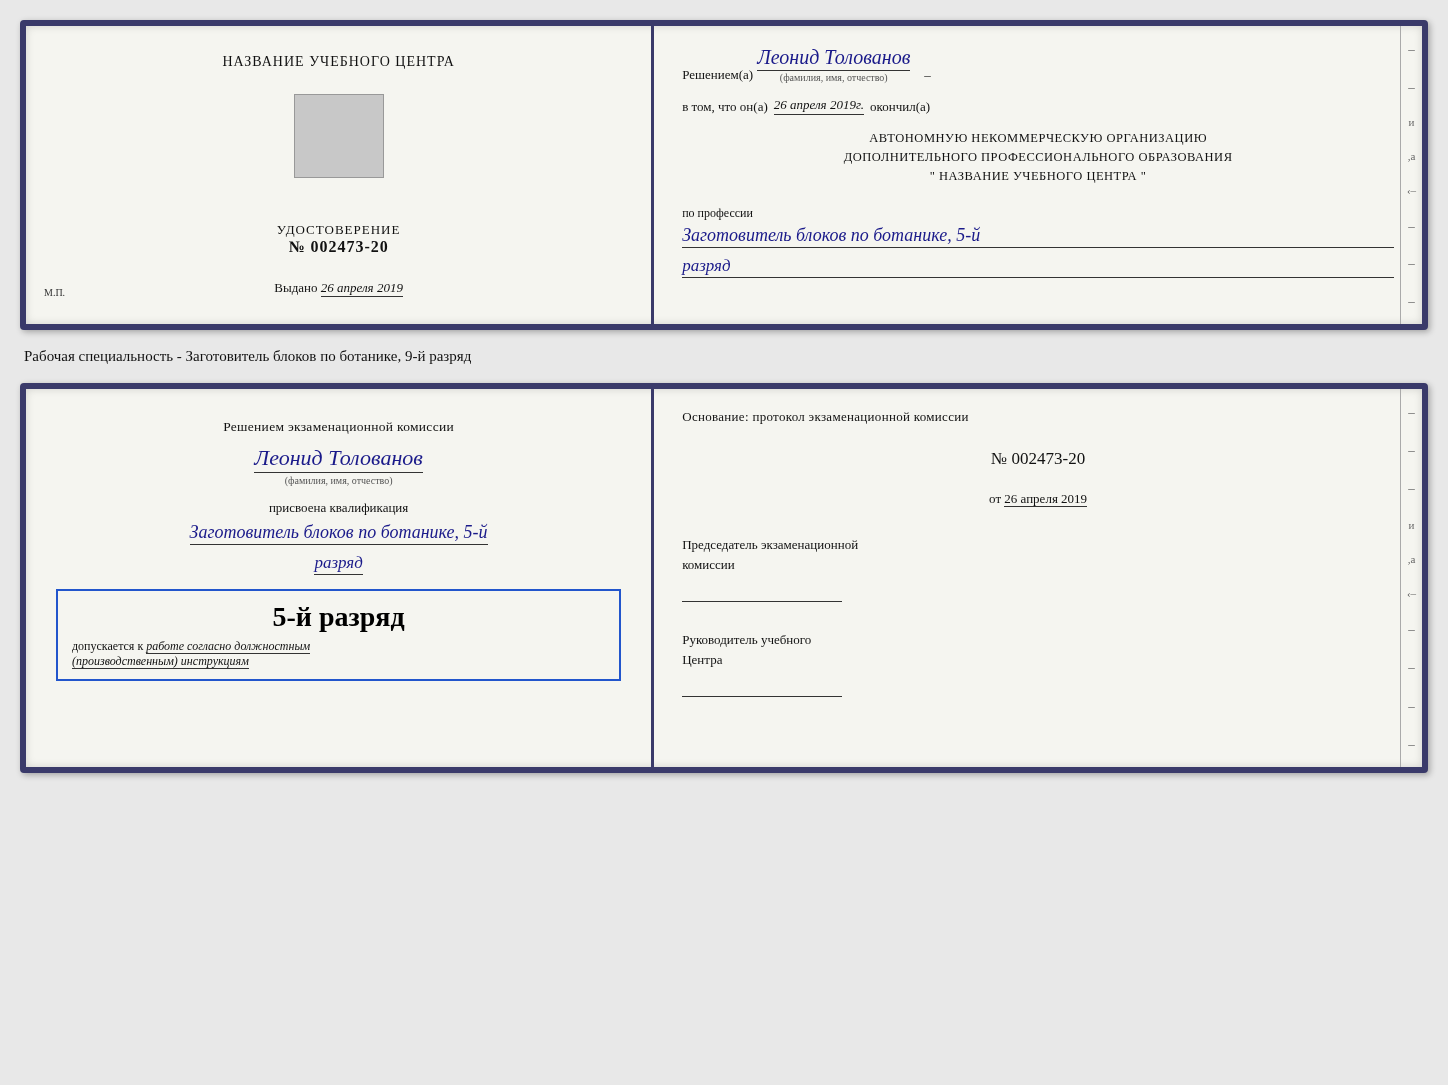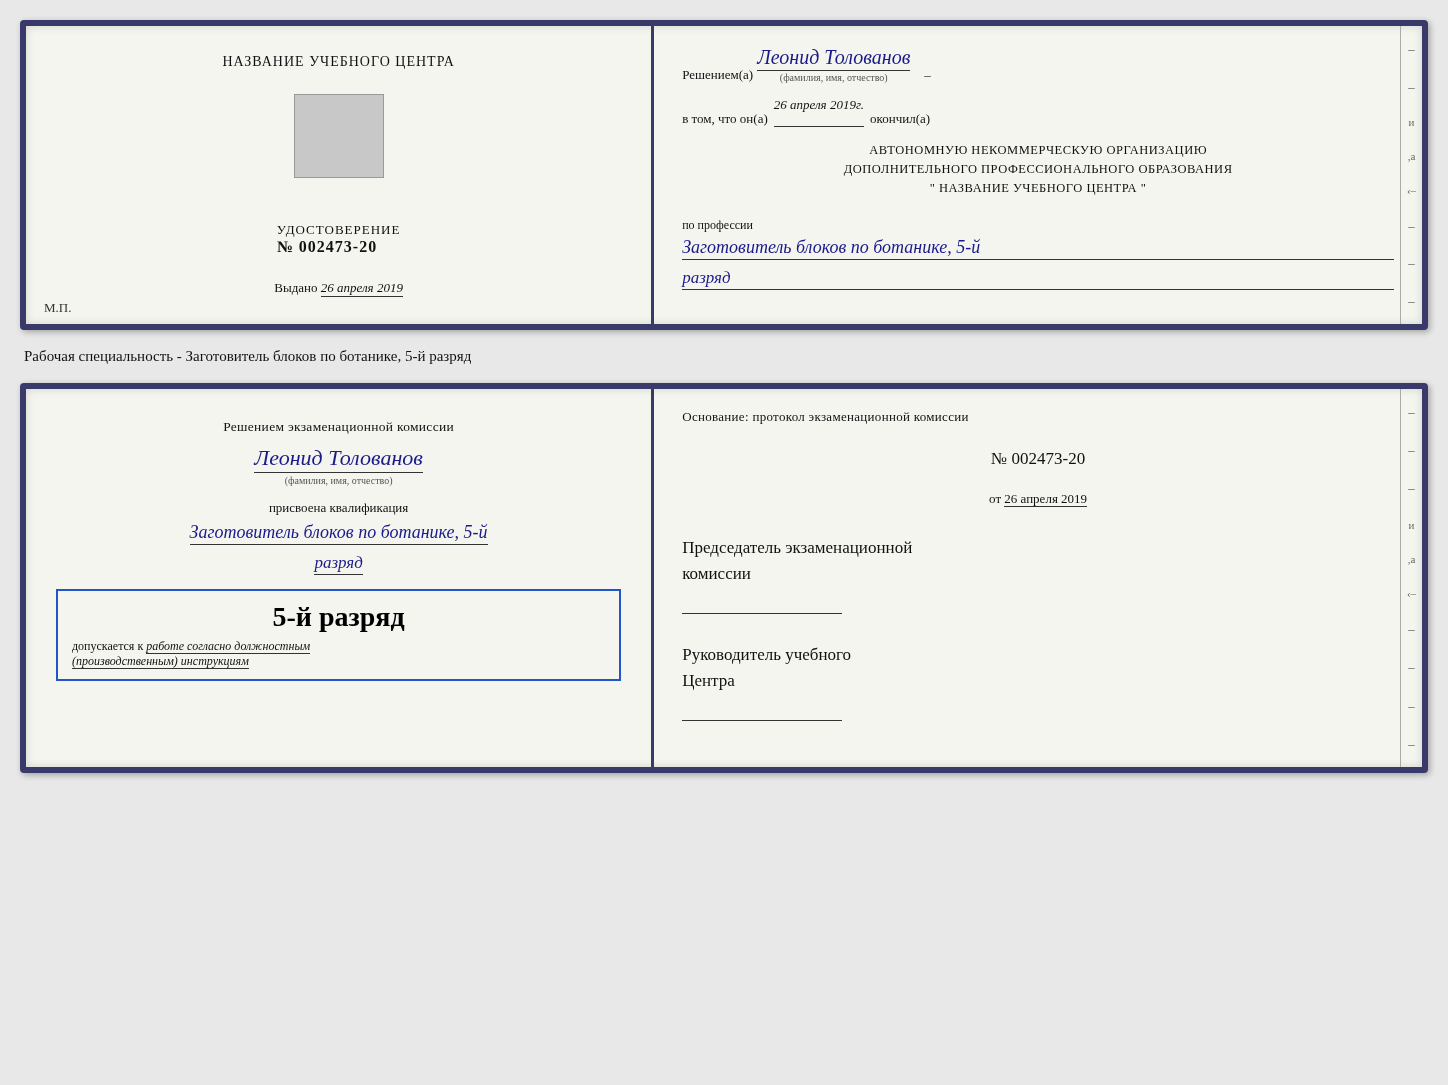--- a/index.html
+++ b/index.html
@@ -88,21 +88,21 @@
 
     .photo-placeholder {
       width: 90px;
       height: 110px;
       background: #c8c8c8;
       border: 1px solid #999;
       margin: 0 auto 20px;
     }
 
     .cert-number-block {
-      text-align: left;
+      text-align: center;
       margin-top: 24px;
     }
 
     .cert-label {
       font-size: 13px;
       text-transform: uppercase;
       letter-spacing: 1px;
       color: #111;
     }
 
@@ -121,23 +121,23 @@
     }
 
     .issued-date {
       font-style: italic;
       border-bottom: 1px solid #333;
       padding-bottom: 1px;
     }
 
     .mp-label {
       position: absolute;
-      bottom: 8px;
+      bottom: 26px;
       left: 18px;
-      font-size: 13px;
+      font-size: 10px;
       color: #333;
     }
 
     
     .recipient-line {
       font-size: 13px;
       color: #111;
       display: flex;
       align-items: flex-end;
       gap: 4px;
@@ -165,21 +165,21 @@
       font-size: 13px;
       color: #111;
       display: flex;
       align-items: flex-end;
       gap: 6px;
     }
 
     .date-value {
       font-style: italic;
       border-bottom: 1px solid #333;
-      padding-bottom: 13px;
+      padding-bottom: 1px;
       font-size: 13px;
       color: #111;
     }
 
     .org-text {
       font-size: 12.5px;
       text-transform: uppercase;
       letter-spacing: 0.5px;
       line-height: 1.5;
       text-align: center;
@@ -341,21 +341,21 @@
     .from-date-val {
       border-bottom: 1px solid #333;
       font-size: 13px;
     }
 
     .sign-block {
       margin-top: 14px;
     }
 
     .sign-label {
-      font-size: 17px;
+      font-size: 13px;
       color: #111;
       line-height: 1.5;
     }
 
     .sign-line {
       border-bottom: 1px solid #333;
       width: 160px;
       height: 20px;
       display: block;
       margin-top: 8px;
@@ -422,21 +422,21 @@
         <span class="edge-mark" style="font-size:11px;">,а</span>
         <span class="edge-mark" style="font-size:11px;">‹–</span>
         <span class="edge-mark dash-mark">–</span>
         <span class="edge-mark dash-mark">–</span>
         <span class="edge-mark dash-mark">–</span>
       </div>
     </div>
 
   </div>
 
-  <div class="specialty-label">Рабочая специальность - Заготовитель блоков по ботанике, 5-й разряд</div>
+  <div class="specialty-label">Рабочая специальность - Заготовитель блоков по ботанике, 9-й разряд</div>
 
   <div class="document-card bottom-doc">
 
     <div class="doc-left">
       <div class="commission-text">Решением экзаменационной комиссии</div>
       <div class="person-name-large">Леонид Толованов</div>
       <div class="fio-sub">(фамилия, имя, отчество)</div>
       <div class="qualification-text">присвоена квалификация</div>
       <span class="qual-value">Заготовитель блоков по ботанике, 5-й</span>
       <span class="rank-bottom">разряд</span>

